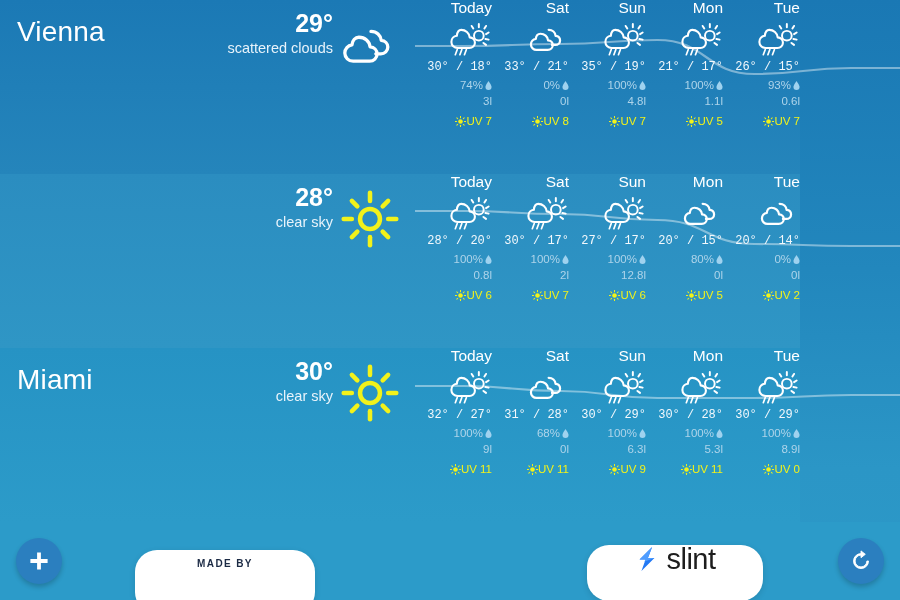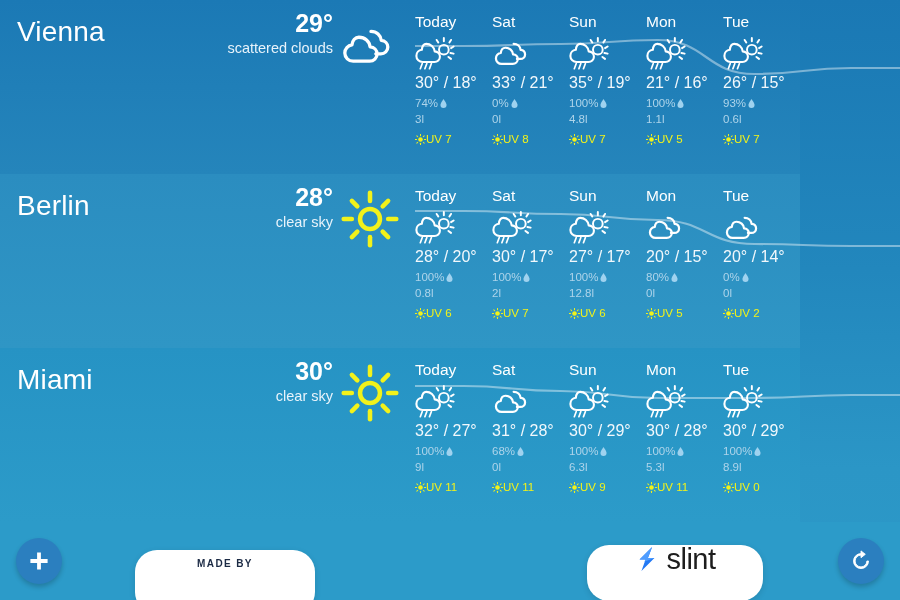--- a/index.html
+++ b/index.html
@@ -94,40 +94,40 @@
     width: 485px;
     height: 174px;
     pointer-events: none;
   }
   .day {
     flex: 1 1 0;
     position: relative;
     z-index: 2;
     display: flex;
     flex-direction: column;
-    align-items: flex-start;
-    padding-top: 14px;
+    align-items: flex-end;
   }
   .day-label {
     font-size: 15.5px;
     color: #ffffff;
     line-height: 1;
     margin-bottom: 6px;
   }
   .day-icon {
     width: 42px;
     height: 34px;
     margin-bottom: 5px;
   }
   .day-temps {
-    font-size: 16px;
+    font-size: 12px;
     color: #f2f8fc;
     line-height: 1;
     margin-bottom: 7px;
     white-space: nowrap;
+    font-family: Liberation Mono, monospace;
   }
   .day-rain {
     font-size: 11.5px;
     color: #aed4ea;
     line-height: 1;
     margin-bottom: 5px;
     display: flex;
     align-items: center;
     gap: 2px;
     white-space: nowrap;
@@ -404,21 +404,21 @@
     </g>
     <circle cx="44" cy="21" r="7.4" fill="none" stroke="#ffffff" stroke-width="3"></circle>
     <path d="M17 12c6.8 0 12.3 5 13 11.5 4.6.4 8 3.9 8 8.1 0 4.5-3.8 8.1-8.4 8.1H11.6C6.3 39.7 2 35.6 2 30.4c0-4.8 3.6-8.7 8.3-9.3C10.9 16 13.6 12 17 12z" fill="none" stroke="#ffffff" stroke-width="3.2" stroke-linejoin="round"></path>
     <g stroke="#ffffff" stroke-width="2.6" stroke-linecap="round">
       <line x1="11" y1="42" x2="8" y2="50"></line>
       <line x1="18" y1="42" x2="15" y2="50"></line>
       <line x1="25" y1="42" x2="22" y2="50"></line>
     </g>
               </svg>
       </div>
-      <div class="day-temps">21° / 16°</div>
+      <div class="day-temps">21° / 17°</div>
       <div class="day-rain">
         <span>100%</span>
         <svg class="drop-icon" viewBox="0 0 10 13">
   <path d="M5 0C5 0 9.4 6 9.4 8.6A4.4 4.4 0 0 1 .6 8.6C.6 6 5 0 5 0z" fill="#9fd2ef"></path>
               </svg>
       </div>
       <div class="day-vol">1.1l</div>
       <div class="day-uv">
         <svg class="uv-sun" viewBox="0 0 24 24">
   <circle cx="12" cy="12" r="5" fill="#f2f21a"></circle>
@@ -479,21 +479,20 @@
                   <line x1="18" y1="6" x2="20" y2="4"></line>
   </g>
               </svg>
         <span>UV 7</span>
       </div>
     </div>
     </div>
       </div>
       <div class="city-card c1">
     <div class="city-left">
-      <div class="city-name">Berlin</div>
       <div class="current-block">
         <div class="current-temp">28°</div>
         <div class="current-desc">clear sky</div>
       </div>
       <div class="current-icon">
         <svg viewBox="0 0 64 64" width="62" height="58">
       <circle cx="32" cy="32" r="11" fill="none" stroke="#f2f21a" stroke-width="5"></circle>
       <g stroke="#f2f21a" stroke-width="5" stroke-linecap="round">
         <line x1="32" y1="3" x2="32" y2="12"></line>
         <line x1="32" y1="52" x2="32" y2="61"></line>

